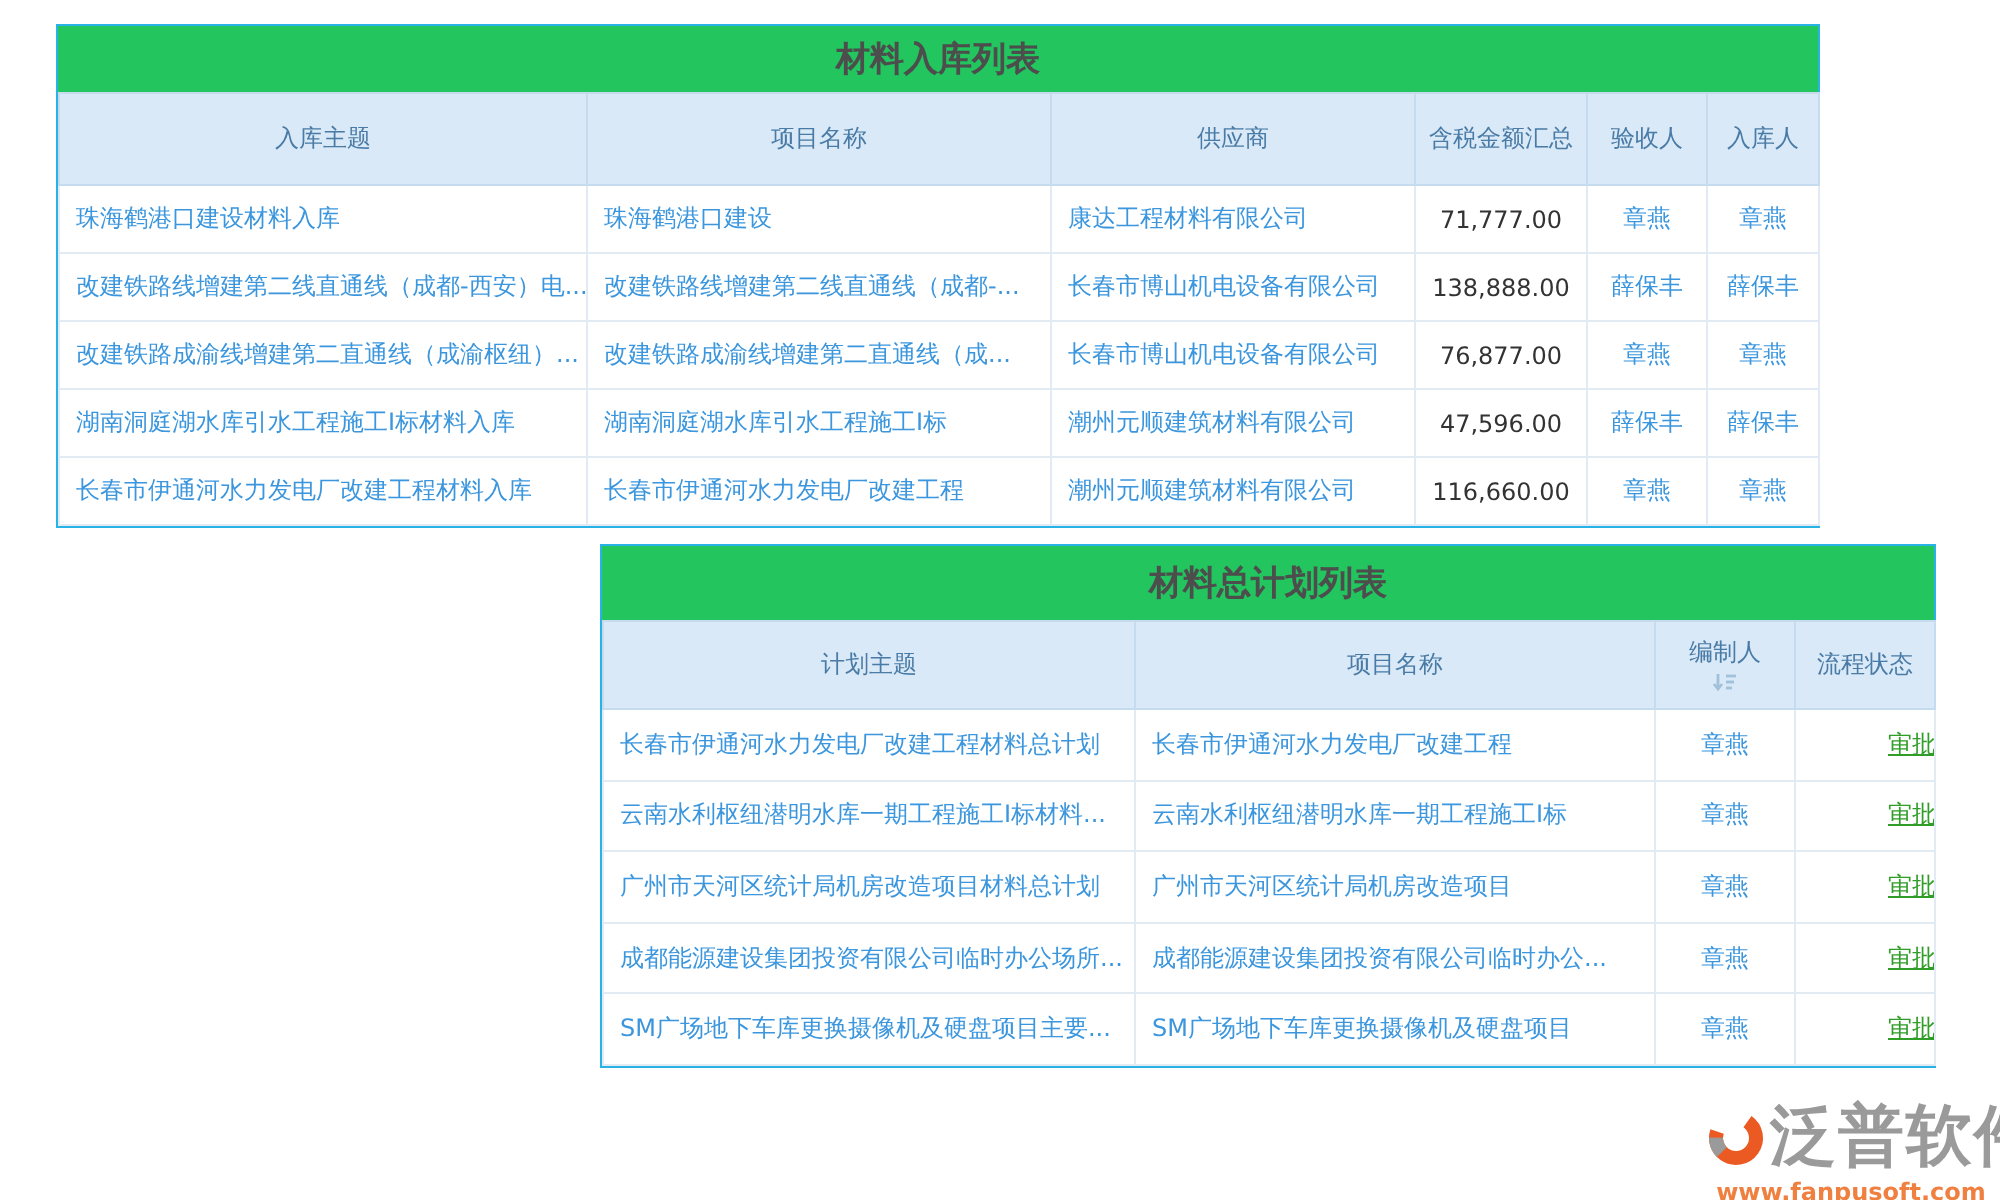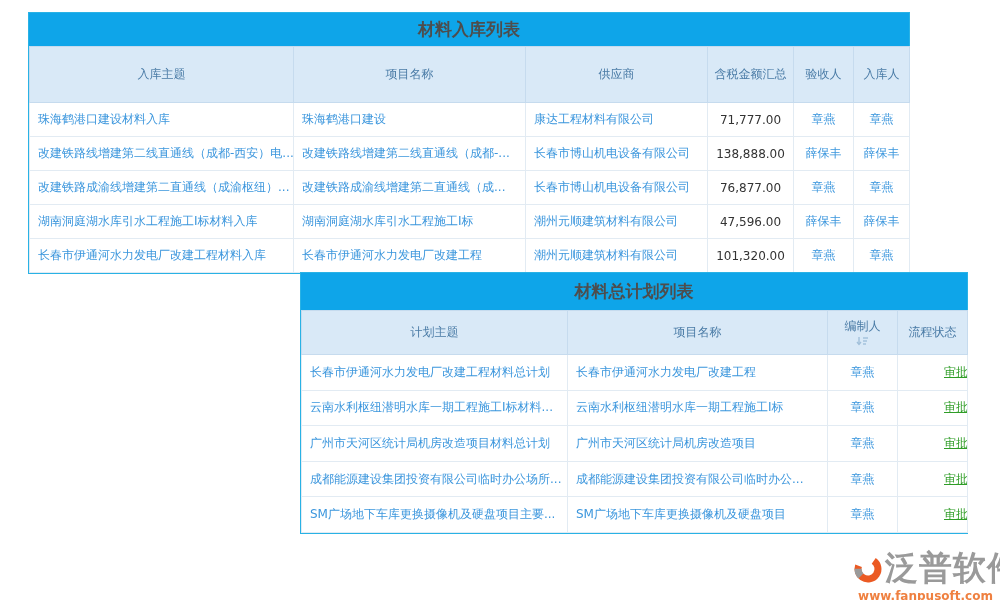--- a/index.html
+++ b/index.html
@@ -7,27 +7,27 @@
     --approved:#2f9d27; --unsubmitted:#4837d8; --title-text:#4d4d4d; --amount-text:#333333;
     --row-border:#e2ebf3; --header-border:#c6dbee; --brand-grey:#9a9a9a; --brand-orange:#ef8040;
   }
   *{margin:0;padding:0;box-sizing:border-box;}
   html,body{width:1000px;height:600px;overflow:hidden;background:#ffffff;
     font-family:"DejaVu Sans","Liberation Sans",sans-serif;}
   .panel{position:absolute;border:1px solid var(--accent);background:#fff;}
   .panel1{left:28px;top:12px;width:882px;}
   .panel2{left:300px;top:272px;width:668px;}
   .panel-title{display:flex;align-items:center;justify-content:center;
-    font-size:17px;font-weight:bold;color:var(--title-text);background:#0ea5e9;}
+    font-size:17px;font-weight:bold;color:var(--title-text);background:#22c55e;}
   .panel1 .panel-title{height:33px;}
   .panel2 .panel-title{height:37px;}
   table{border-collapse:collapse;table-layout:fixed;width:100%;font-size:12px;}
   th{background:var(--header-bg);color:var(--header-text);font-weight:normal;
      border:1px solid var(--header-border);text-align:center;padding:2px;}
-  .panel1 thead tr{height:56px;font-family:Liberation Mono, monospace;}
+  .panel1 thead tr{height:46px;font-family:Liberation Mono, monospace;}
   .panel2 thead tr{height:44px;}
   td{border:1px solid var(--row-border);padding:2px 8px;overflow:hidden;white-space:nowrap;}
   .panel1 tbody tr{height:34px;}
   .panel2 tbody tr{height:35.6px;padding-left:39px;}
   td.link a{color:var(--link);text-decoration:none;cursor:pointer;}
   td.center{text-align:center;padding:2px 2px;}
   td.amount{text-align:center;color:var(--amount-text);}
   .status{cursor:pointer;text-decoration:none;margin-left:44px;}
   .status[data-status="approved"]{color:var(--approved);text-decoration:underline;}
   .status[data-status="unsubmitted"]{color:var(--unsubmitted);}
@@ -94,21 +94,21 @@
         <td class="link"><a>湖南洞庭湖水库引水工程施工I标</a></td>
         <td class="link"><a>潮州元顺建筑材料有限公司</a></td>
         <td class="amount">47,596.00</td>
         <td class="link center"><a>薛保丰</a></td>
         <td class="link center"><a>薛保丰</a></td>
       </tr>
       <tr>
         <td class="link"><a>长春市伊通河水力发电厂改建工程材料入库</a></td>
         <td class="link"><a>长春市伊通河水力发电厂改建工程</a></td>
         <td class="link"><a>潮州元顺建筑材料有限公司</a></td>
-        <td class="amount">101,320.00</td>
+        <td class="amount">116,660.00</td>
         <td class="link center"><a>章燕</a></td>
         <td class="link center"><a>章燕</a></td>
       </tr>
     </tbody>
   </table>
 </div>
 
 <div class="panel panel2">
   <div class="panel-title">材料总计划列表</div>
   <table>

